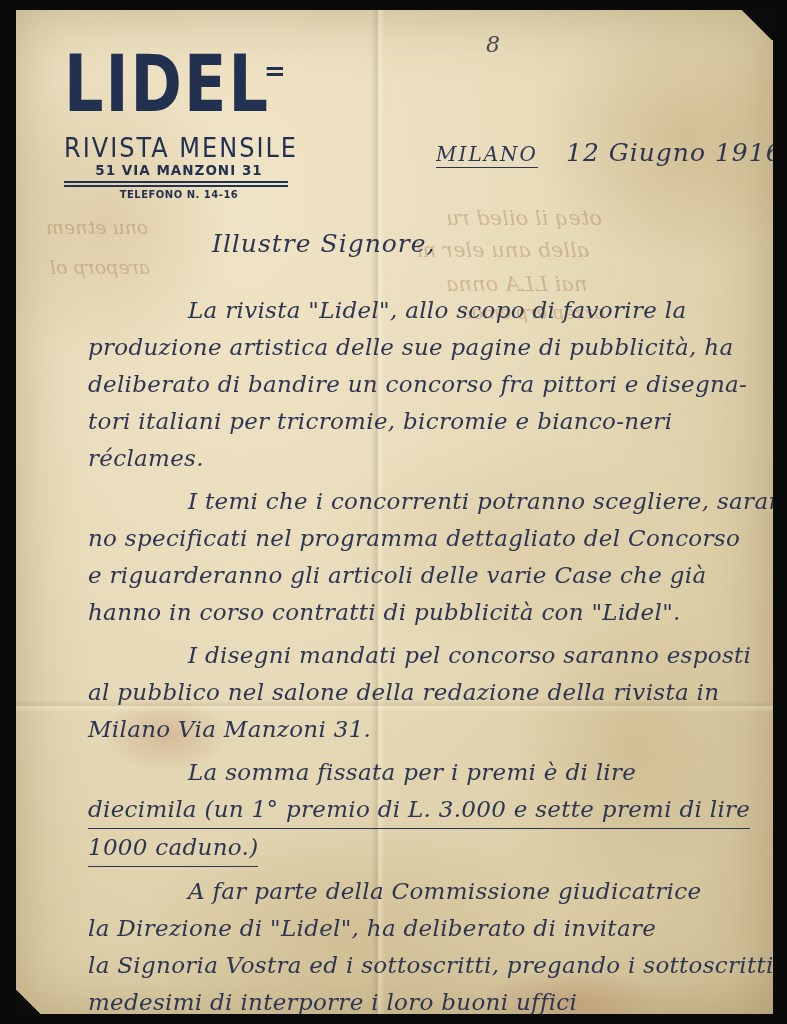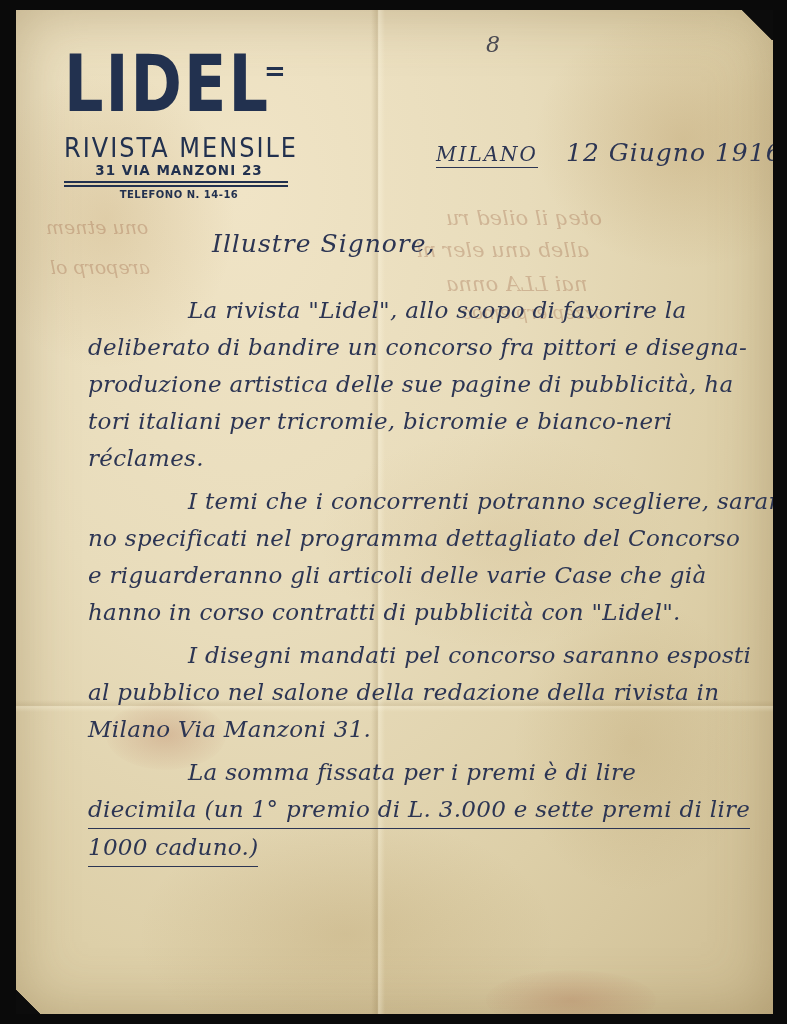--- a/index.html
+++ b/index.html
@@ -233,39 +233,39 @@
     <div class="fold-h"></div>
     <div class="dogear"></div>
     <div class="dogear-bl"></div>
 
     <div id="letterhead">
       <div class="logo">
         <span>LIDEL</span>
         <span class="logo-eq">=</span>
       </div>
       <div class="subtitle">RIVISTA MENSILE</div>
-      <div class="addr2">31 VIA MANZONI 23</div>
+      <div class="addr2">51 VIA MANZONI 31</div>
       <div class="rule"></div>
       <div class="addr3">TELEFONO N. 14-16</div>
     </div>
 
     <div id="folio" class="hand">8</div>
 
     <div id="place-date" class="hand">
       <span class="city">MILANO</span><span>12 Giugno 1916</span>
     </div>
 
     <div id="salutation" class="hand">Illustre Signore,</div>
 
     <div id="body">
 
       <div class="para">
         <div class="line indent">La rivista "Lidel", allo scopo di favorire la</div>
+        <div class="line">produzione artistica delle sue pagine di pubblicità, ha</div>
         <div class="line">deliberato di bandire un concorso fra pittori e disegna-</div>
-        <div class="line">produzione artistica delle sue pagine di pubblicità, ha</div>
         <div class="line">tori italiani per tricromie, bicromie e bianco-neri</div>
         <div class="line">réclames.</div>
       </div>
 
       <div class="para">
         <div class="line indent">I temi che i concorrenti potranno scegliere, saran-</div>
         <div class="line">no specificati nel programma dettagliato del Concorso</div>
         <div class="line">e riguarderanno gli articoli delle varie Case che già</div>
         <div class="line">hanno in corso contratti di pubblicità con "Lidel".</div>
       </div>
@@ -275,16 +275,23 @@
         <div class="line">al pubblico nel salone della redazione della rivista in</div>
         <div class="line">Milano Via Manzoni 31.</div>
       </div>
 
       <div class="para">
         <div class="line indent">La somma fissata per i premi è di lire</div>
         <div class="line u" style="display:inline-block;">diecimila (un 1° premio di L. 3.000 e sette premi di lire</div>
         <div class="line u" style="display:inline-block;">1000 caduno.)</div>
       </div>
 
+      <div class="para">
+        <div class="line indent">A far parte della Commissione giudicatrice</div>
+        <div class="line">la Direzione di "Lidel", ha deliberato di invitare</div>
+        <div class="line">la Signoria Vostra ed i sottoscritti, pregando i sottoscritti</div>
+        <div class="line">medesimi di interporre i loro buoni uffici</div>
+
+      </div>
 
     </div>
   </div>
 </div>
 
 </body></html>

